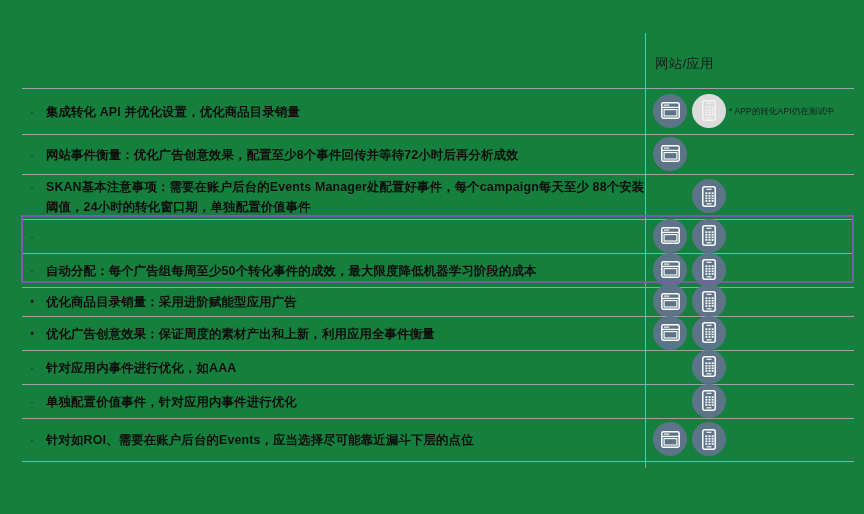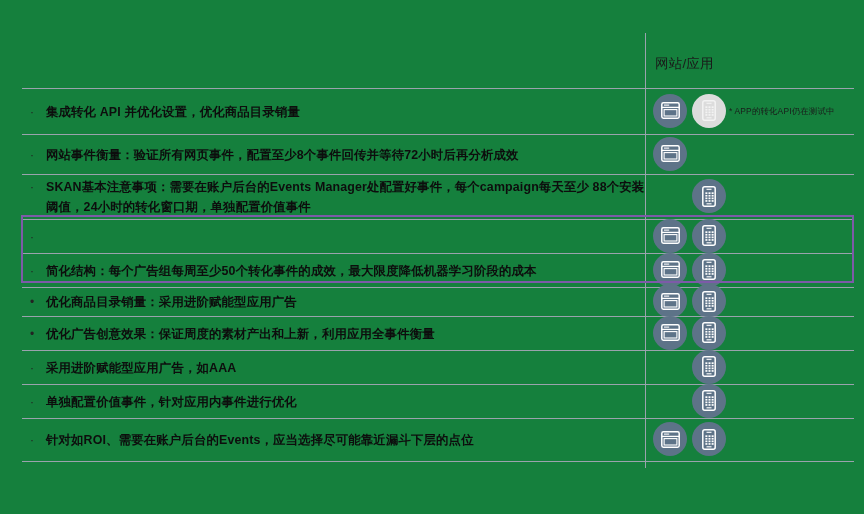--- a/index.html
+++ b/index.html
@@ -190,21 +190,21 @@
                 <line x1="4.5" y1="17.8" x2="9.5" y2="17.8" stroke="#f3f3f3" stroke-width="1.1"></line>
               </svg>
             </div>
           </div>
           <div class="note" style="left: 84px;">* APP的转化API仍在测试中</div>
         </div>
       </div>
       <div class="row" style="height: 40px;">
         <div class="row-text">
           <span class="bullet">·</span>
-          <span class="row-label">网站事件衡量：验证所有网页事件，配置至少8个事件回传并等待72小时后再分析成效</span>
+          <span class="row-label">网站事件衡量：优化广告创意效果，配置至少8个事件回传并等待72小时后再分析成效</span>
         </div>
         <div class="row-icons">
           <div class="icon-slot">
             <div class="badge">
               <svg width="19" height="17" viewBox="0 0 19 17" aria-hidden="true">
                 <rect x="0.8" y="0.8" width="17.4" height="15.4" rx="1.6" fill="none" stroke="#ffffff" stroke-width="1.5"></rect>
                 <line x1="0.8" y1="5.4" x2="18.2" y2="5.4" stroke="#ffffff" stroke-width="1.3"></line>
                 <line x1="3" y1="3.1" x2="8.2" y2="3.1" stroke="#ffffff" stroke-width="1.1"></line>
                 <rect x="3.1" y="7.6" width="12.8" height="6.4" fill="none" stroke="#ffffff" stroke-width="1.1"></rect>
               </svg>
@@ -276,21 +276,21 @@
                 <rect x="9.6" y="14.100000000000001" width="2" height="1.7" fill="#ffffff"></rect>
                 <line x1="4.5" y1="17.8" x2="9.5" y2="17.8" stroke="#ffffff" stroke-width="1.1"></line>
               </svg>
             </div>
           </div>
         </div>
       </div>
       <div class="row" style="height: 34px;">
         <div class="row-text">
           <span class="bullet">·</span>
-          <span class="row-label">简化结构：每个广告组每周至少50个转化事件的成效，最大限度降低机器学习阶段的成本</span>
+          <span class="row-label">自动分配：每个广告组每周至少50个转化事件的成效，最大限度降低机器学习阶段的成本</span>
         </div>
         <div class="row-icons">
           <div class="icon-slot">
             <div class="badge">
               <svg width="19" height="17" viewBox="0 0 19 17" aria-hidden="true">
                 <rect x="0.8" y="0.8" width="17.4" height="15.4" rx="1.6" fill="none" stroke="#ffffff" stroke-width="1.5"></rect>
                 <line x1="0.8" y1="5.4" x2="18.2" y2="5.4" stroke="#ffffff" stroke-width="1.3"></line>
                 <line x1="3" y1="3.1" x2="8.2" y2="3.1" stroke="#ffffff" stroke-width="1.1"></line>
                 <rect x="3.1" y="7.6" width="12.8" height="6.4" fill="none" stroke="#ffffff" stroke-width="1.1"></rect>
               </svg>
@@ -393,21 +393,21 @@
                 <rect x="9.6" y="14.100000000000001" width="2" height="1.7" fill="#ffffff"></rect>
                 <line x1="4.5" y1="17.8" x2="9.5" y2="17.8" stroke="#ffffff" stroke-width="1.1"></line>
               </svg>
             </div>
           </div>
         </div>
       </div>
       <div class="row" style="height: 34px;">
         <div class="row-text">
           <span class="bullet">·</span>
-          <span class="row-label">采用进阶赋能型应用广告，如AAA</span>
+          <span class="row-label">针对应用内事件进行优化，如AAA</span>
         </div>
         <div class="row-icons">
           <div class="icon-slot"></div>
           <div class="icon-slot">
             <div class="badge">
               <svg width="14" height="21" viewBox="0 0 14 21" aria-hidden="true">
                 <rect x="0.8" y="0.8" width="12.4" height="19.4" rx="2" fill="none" stroke="#ffffff" stroke-width="1.5"></rect>
                 <line x1="4.5" y1="3.3" x2="9.5" y2="3.3" stroke="#ffffff" stroke-width="1.1"></line>
                 <rect x="3.4" y="6.3" width="2" height="1.7" fill="#ffffff"></rect>
                 <rect x="6.5" y="6.3" width="2" height="1.7" fill="#ffffff"></rect>

